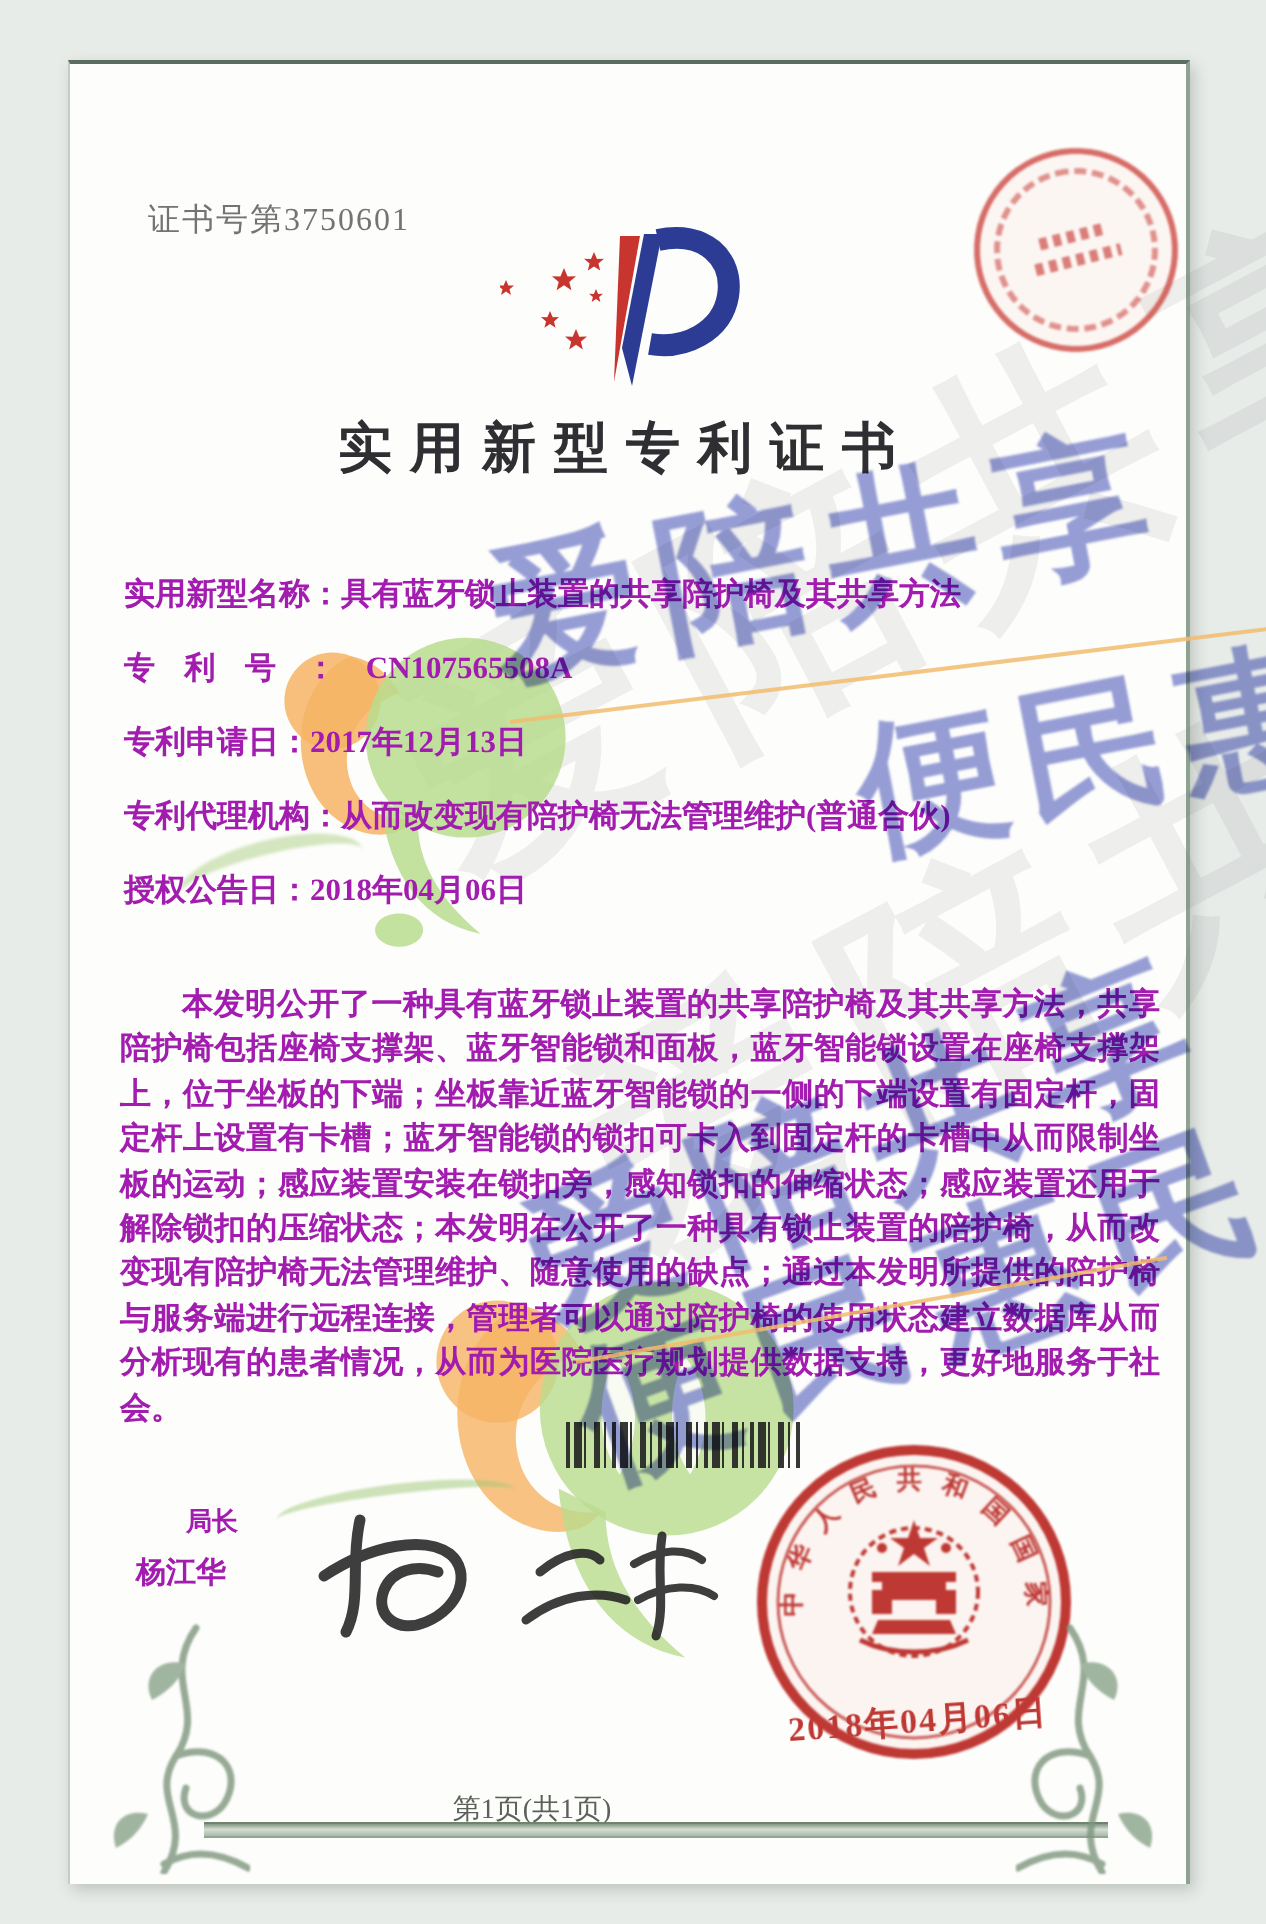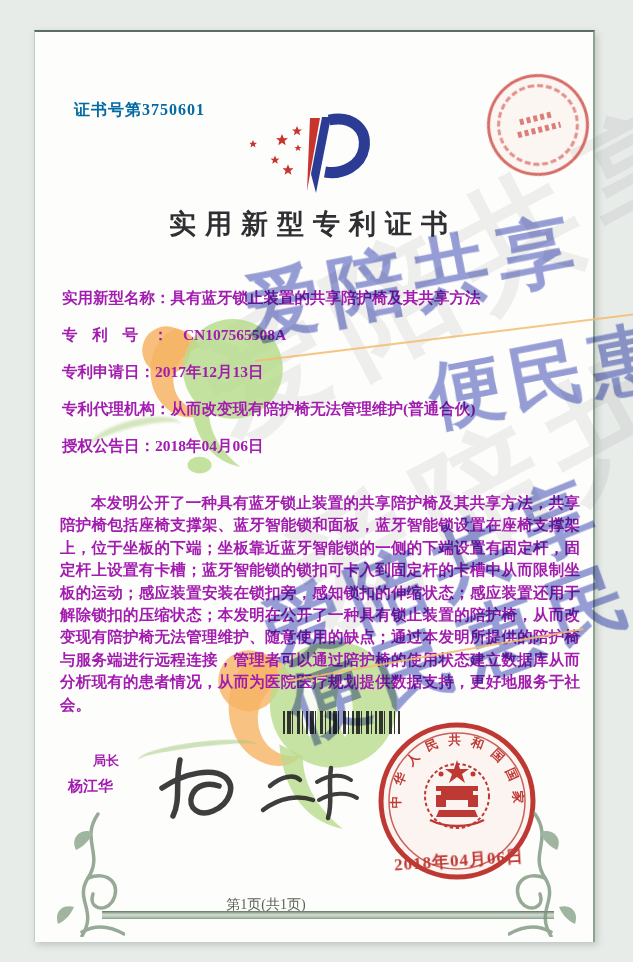--- a/index.html
+++ b/index.html
@@ -11,21 +11,21 @@
   .sheet{
     position:absolute; left:34px; top:30px; width:558px; height:910px;
     background:#fdfdfb;
     border-top:2px solid #5d6c60;
     border-right:2px solid #8ea292;
     border-left:1px solid #c3cdc4;
     box-shadow:2px 3px 7px rgba(40,60,45,.22);
   }
   .abs{position:absolute;}
   .doc-text{color:#a21caf; filter:blur(.3px);}
-  .cert-no{left:74px; top:100px; font-size:16px; font-weight:700; letter-spacing:1px; color:#0369a1;}
+  .cert-no{left:74px; top:100px; font-size:16px; font-weight:400; letter-spacing:1px; color:#737373;}
   .title{
     left:34px; top:206px; width:558px; text-align:center;
     font-size:27px; font-weight:700; letter-spacing:9px; color:#2e2e33;
   }
   .fields{left:62px; top:287px; width:508px; font-size:15.5px;}
   .field-row{display:block; line-height:22px; margin-bottom:15px; font-weight:700; white-space:nowrap;}
   .field-label{font-weight:700;}
   .spread{letter-spacing:.95em;}
   .spaced-name{letter-spacing:.5em;}
   .abstract{

